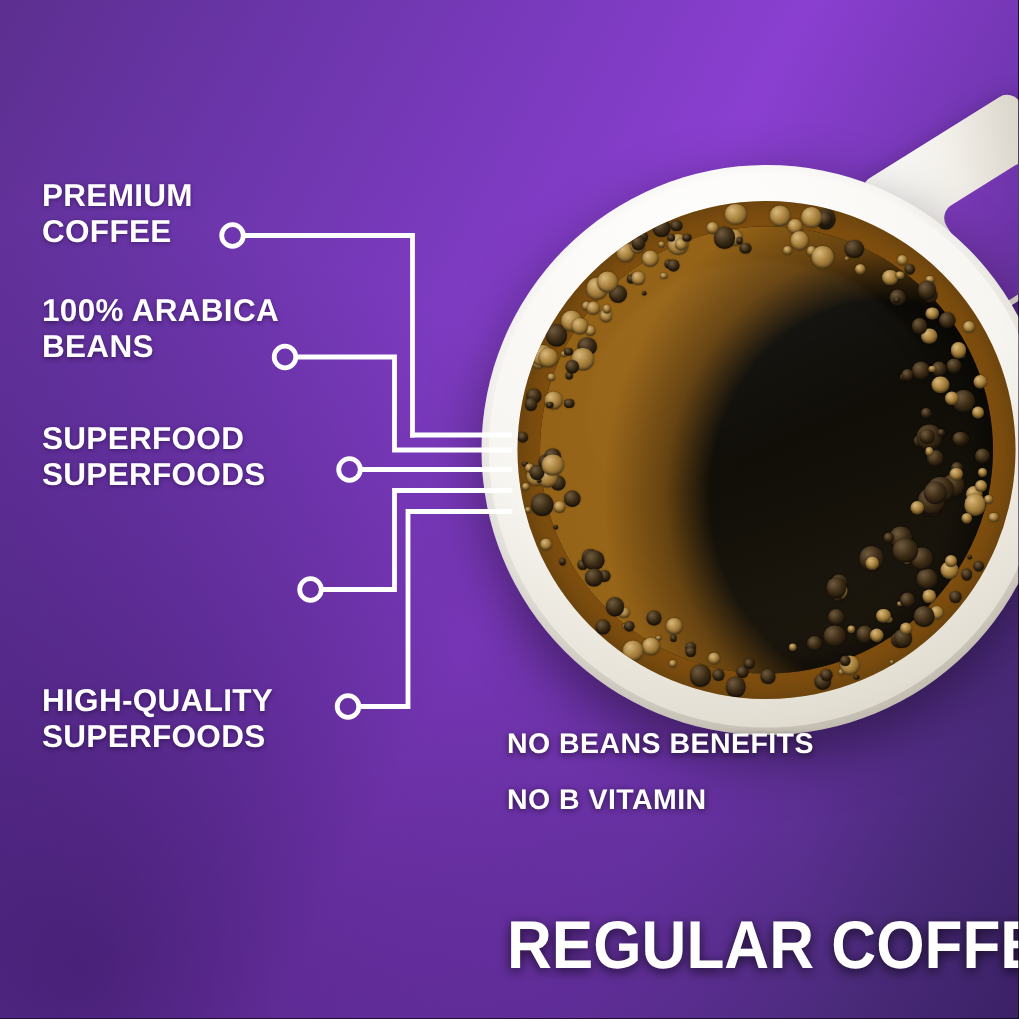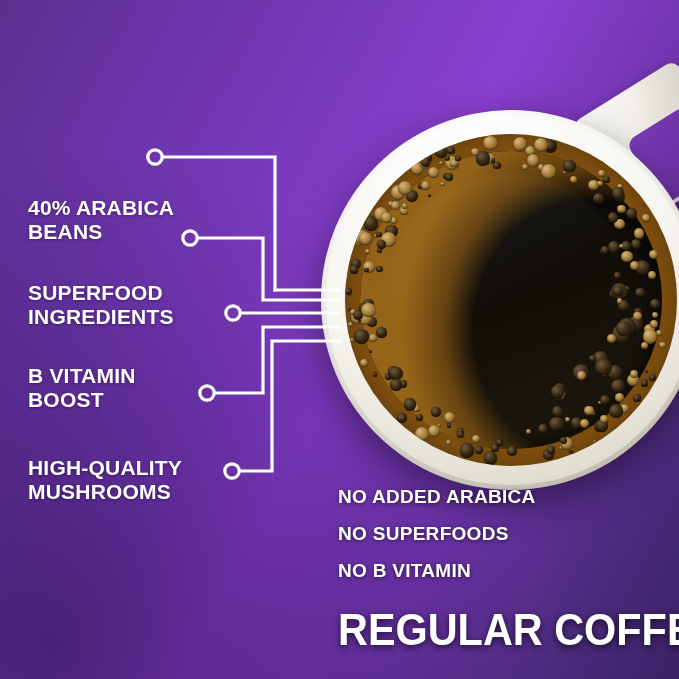--- a/index.html
+++ b/index.html
@@ -434,39 +434,38 @@
       <circle cx="155" cy="157" r="7.2"></circle>
       <circle cx="190" cy="238" r="7.2"></circle>
       <circle cx="233" cy="313" r="7.2"></circle>
       <circle cx="207" cy="393" r="7.2"></circle>
       <circle cx="232" cy="471" r="7.2"></circle>
     </g>
   </svg>
 
 
   <div class="features">
+    <div class="feature f0">
+      <div class="ftext">PREMIUM
+COFFEE</div>
+    </div>
     <div class="feature f1">
-      <div class="ftext">40% ARABICA
+      <div class="ftext">100% ARABICA
 BEANS</div>
     </div>
     <div class="feature f2">
       <div class="ftext">SUPERFOOD
-INGREDIENTS</div>
-    </div>
-    <div class="feature f3">
-      <div class="ftext">B VITAMIN
-BOOST</div>
+SUPERFOODS</div>
     </div>
     <div class="feature f4">
       <div class="ftext">HIGH-QUALITY
-MUSHROOMS</div>
+SUPERFOODS</div>
     </div>
   </div>
 
 
   <div class="right-block">
-    <div class="neg">NO ADDED ARABICA</div>
-    <div class="neg">NO SUPERFOODS</div>
+    <div class="neg">NO BEANS BENEFITS</div>
     <div class="neg">NO B VITAMIN</div>
   </div>
   <div class="regular">REGULAR COFFEE</div>
 
 </div>
 
 </body></html>

